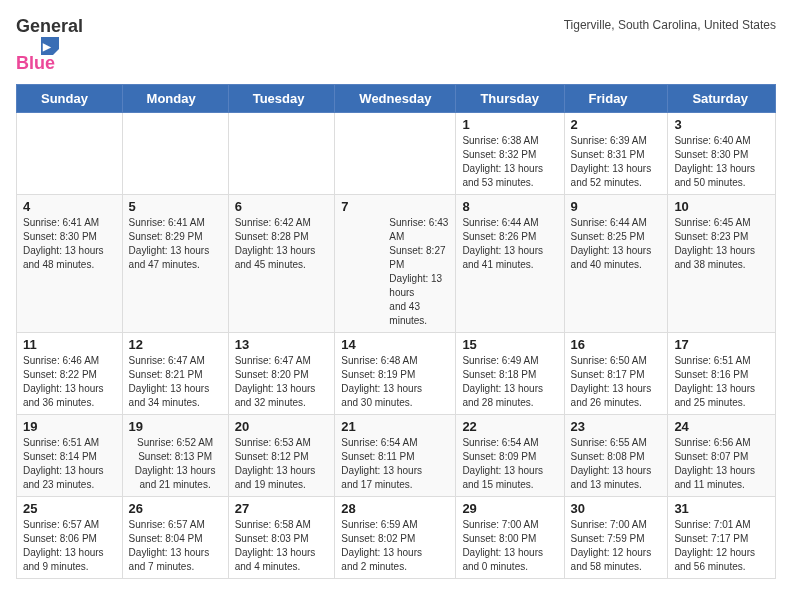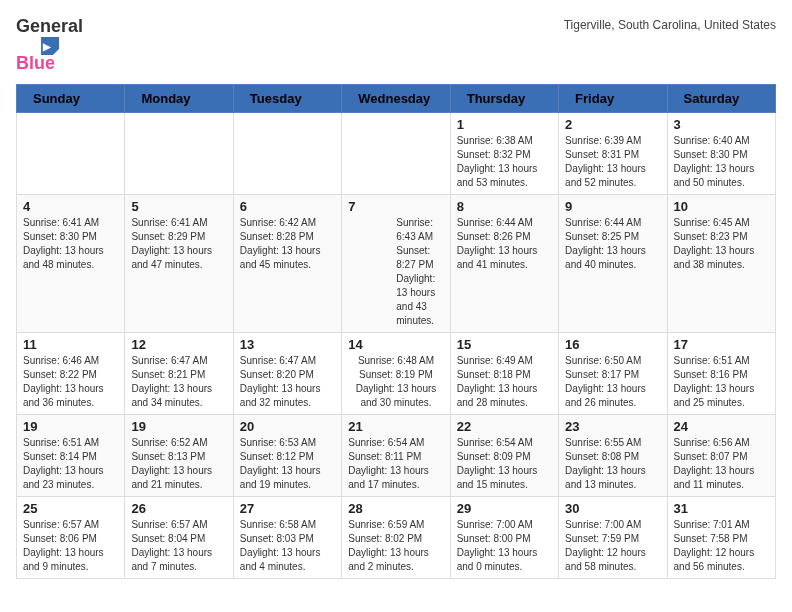--- a/index.html
+++ b/index.html
@@ -44,23 +44,23 @@
       color: #444;
       margin-top: 2px;
     }
     .calendar {
       width: 100%;
       border-collapse: collapse;
       border: 1px solid #ccc;
     }
     .calendar th {
       background: #3a6eb5;
-      color: #000000;
+      color: #ffffff;
       text-align: left;
-      padding: 6px 16px;
+      padding: 6px 24px;
       font-size: 13px;
       border: 1px solid #5580c0;
       margin-left: 20px;
     }
     .calendar td {
       vertical-align: top;
       padding: 4px 6px;
       border: 1px solid #ddd;
       font-size: 10.5px;
       color: #333;
@@ -214,21 +214,21 @@
         </td>
         <td>
           <span class="day-number">13</span>
           <div class="day-info" style="white-space: pre-line;">Sunrise: 6:47 AM
 Sunset: 8:20 PM
 Daylight: 13 hours
 and 32 minutes.</div>
         </td>
         <td>
           <span class="day-number">14</span>
-          <div class="day-info" style="white-space: pre-line; text-align: center;">Sunrise: 6:48 AM
+          <div class="day-info" style="white-space: pre-line;">Sunrise: 6:48 AM
 Sunset: 8:19 PM
 Daylight: 13 hours
 and 30 minutes.</div>
         </td>
         <td>
           <span class="day-number">15</span>
           <div class="day-info" style="white-space: pre-line;">Sunrise: 6:49 AM
 Sunset: 8:18 PM
 Daylight: 13 hours
 and 28 minutes.</div>
@@ -251,21 +251,21 @@
       <tr>
         <td>
           <span class="day-number">19</span>
           <div class="day-info" style="white-space: pre-line;">Sunrise: 6:51 AM
 Sunset: 8:14 PM
 Daylight: 13 hours
 and 23 minutes.</div>
         </td>
         <td>
           <span class="day-number">19</span>
-          <div class="day-info" style="white-space: pre-line;">Sunrise: 6:52 AM
+          <div class="day-info" style="white-space: pre-line; text-align: center;">Sunrise: 6:52 AM
 Sunset: 8:13 PM
 Daylight: 13 hours
 and 21 minutes.</div>
         </td>
         <td>
           <span class="day-number">20</span>
           <div class="day-info" style="white-space: pre-line;">Sunrise: 6:53 AM
 Sunset: 8:12 PM
 Daylight: 13 hours
 and 19 minutes.</div>
@@ -338,19 +338,19 @@
         <td>
           <span class="day-number">30</span>
           <div class="day-info" style="white-space: pre-line;">Sunrise: 7:00 AM
 Sunset: 7:59 PM
 Daylight: 12 hours
 and 58 minutes.</div>
         </td>
         <td>
           <span class="day-number">31</span>
           <div class="day-info" style="white-space: pre-line;">Sunrise: 7:01 AM
-Sunset: 7:58 PM
+Sunset: 7:17 PM
 Daylight: 12 hours
 and 56 minutes.</div>
         </td>
       </tr>
     </tbody>
 </table>
 
 </body></html>

